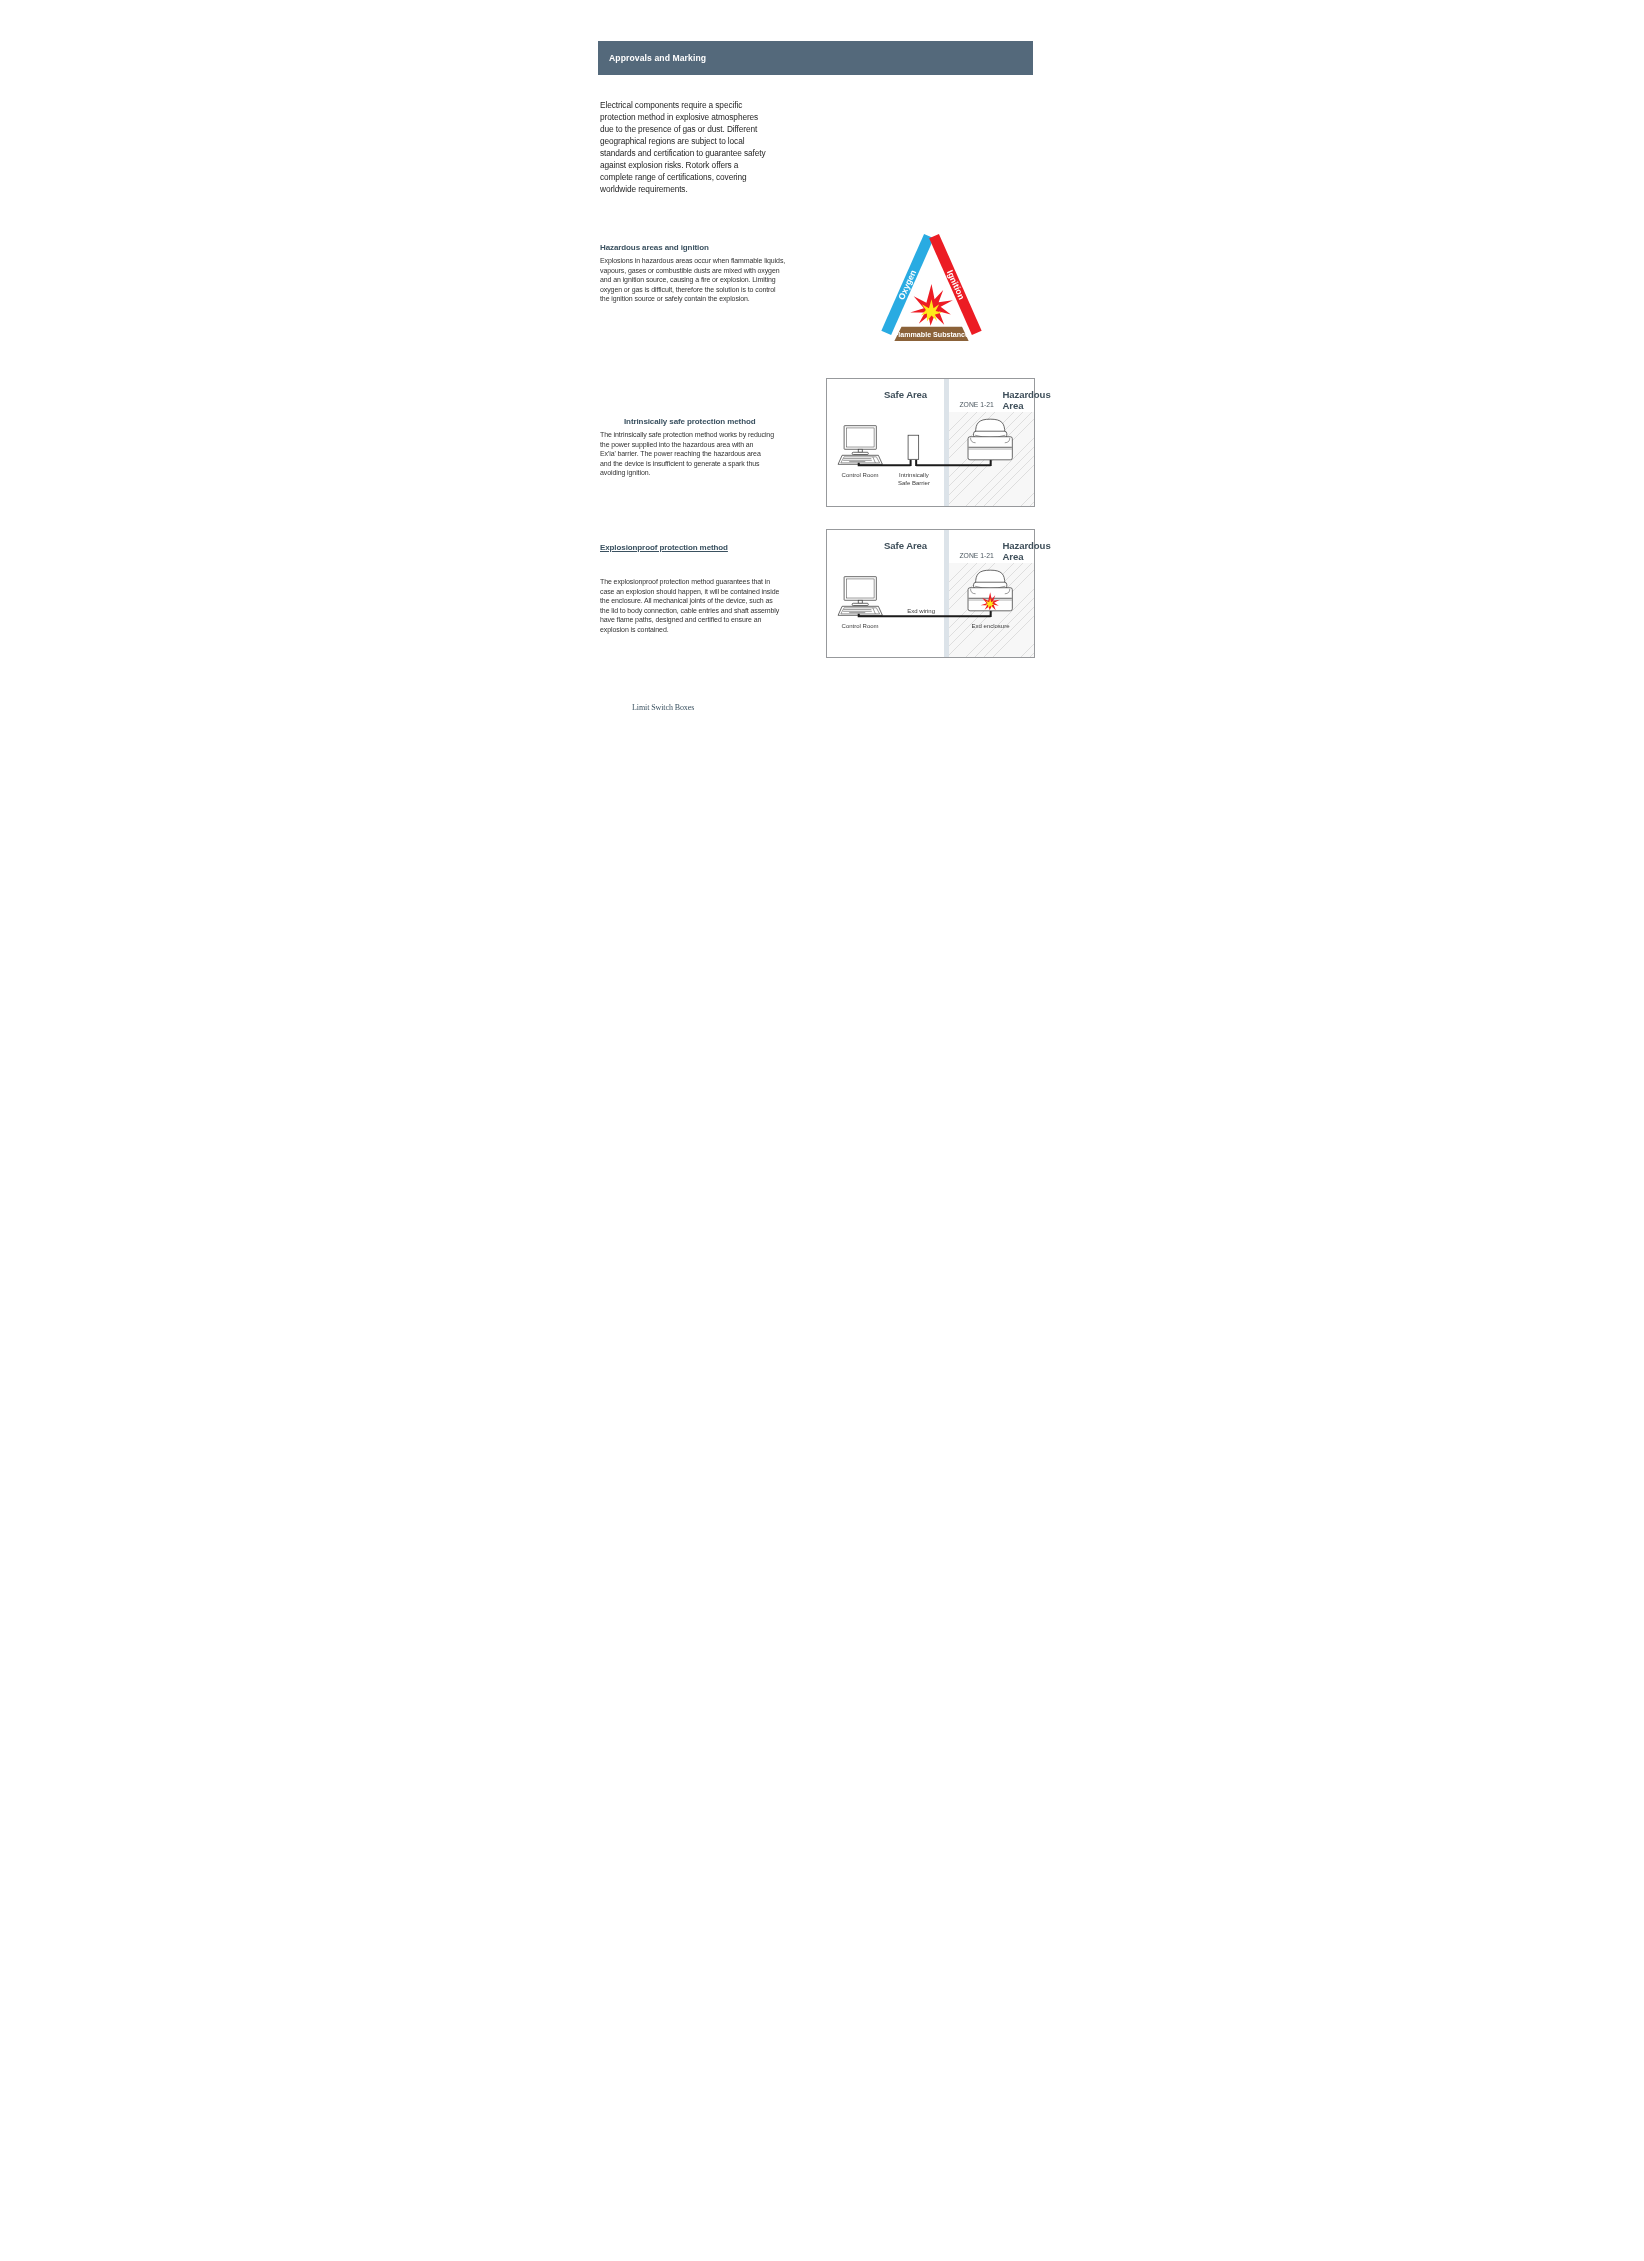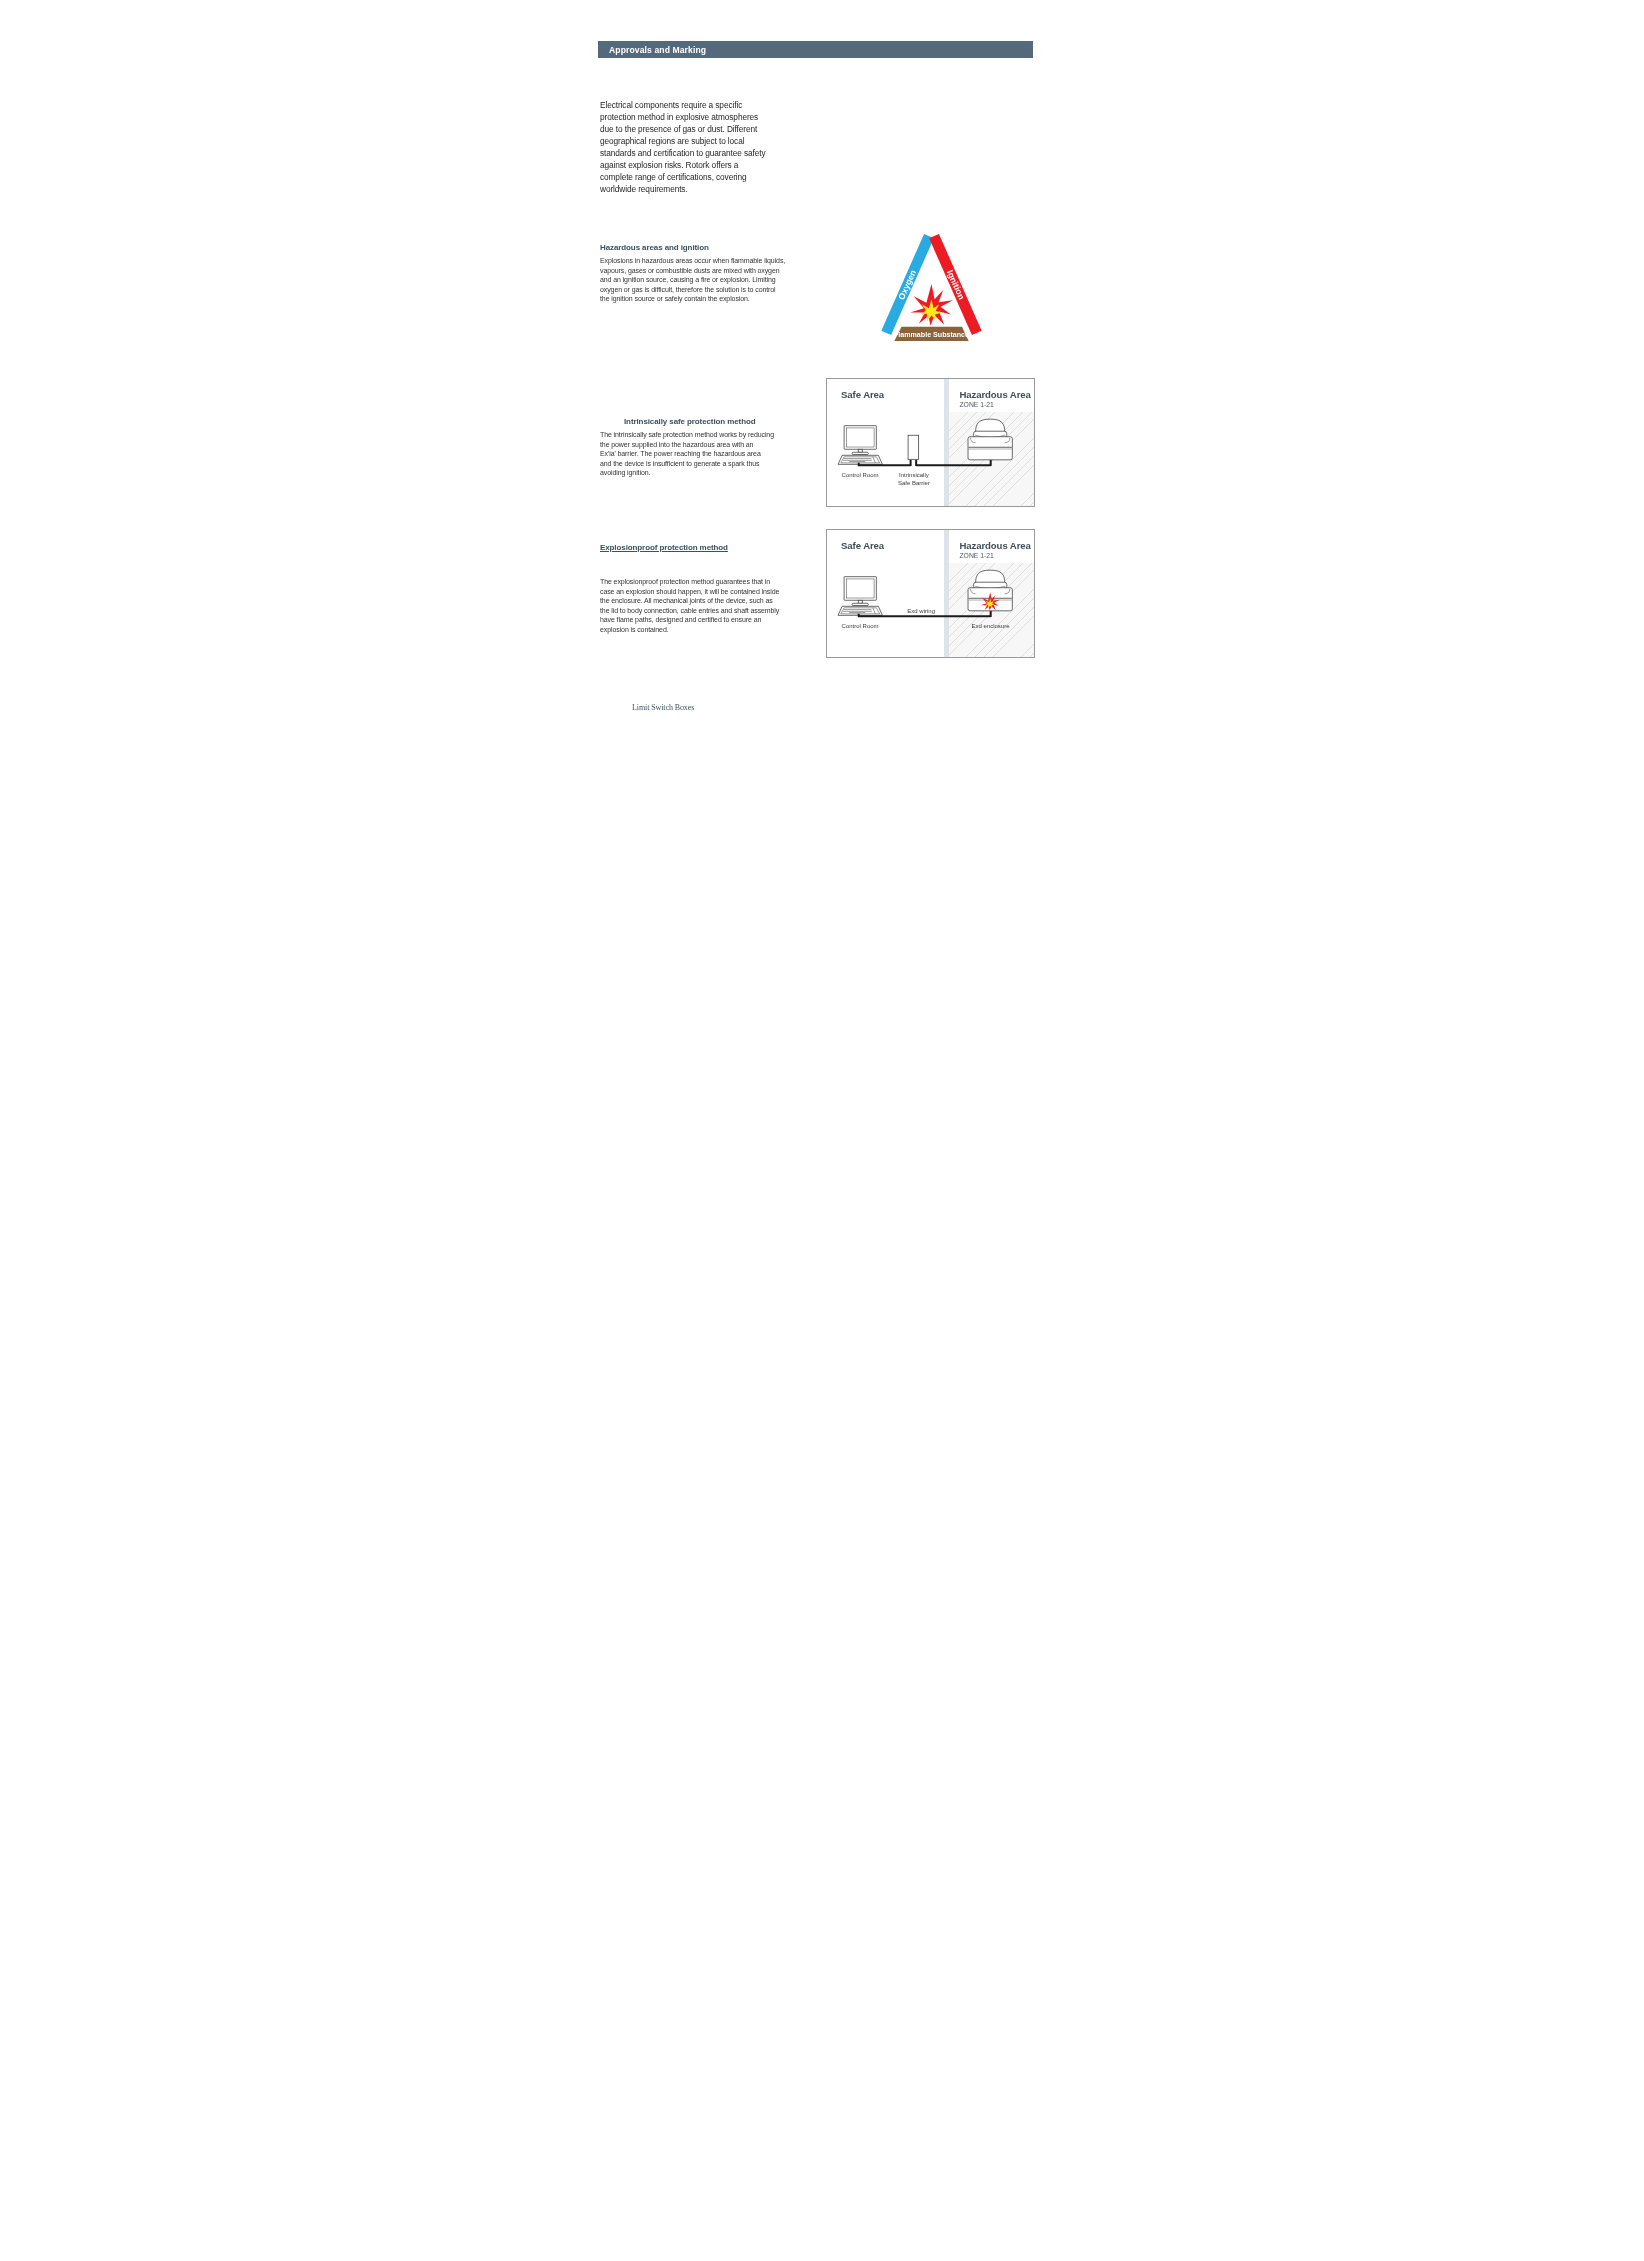--- a/index.html
+++ b/index.html
@@ -8,21 +8,21 @@
     width:548px;height:754px;
     margin:0 auto;
     background:#ffffff;
     font-family:"Liberation Sans", sans-serif;
     color:#2d2d2d;
     overflow:hidden;
   }
   .abs{position:absolute;}
   
   .header-bar{
-    left:50px;top:41px;width:435px;height:17px;
+    left:50px;top:41px;width:435px;height:34px;
     background:#54697b;
     display:flex;align-items:center;
   }
   .header-bar .title{
     color:#ffffff;font-size:8.6px;font-weight:bold;
     padding-left:11px;letter-spacing:0.1px;
   }
   
   .intro{
     left:52px;top:99px;width:217px;
@@ -60,21 +60,21 @@
   .divider{
     position:absolute;left:56.6%;top:0;bottom:0;width:2.1%;
     background:#dce3e9;
   }
   .hatch{
     position:absolute;left:58.7%;right:0;top:26%;bottom:0;
     background-color:#f7f7f7;
     background-image:repeating-linear-gradient(135deg,#dedede 0,#dedede 0.5px,transparent 0.5px,transparent 6.5px);
   }
   .area-head{
-    position:absolute;font-size:9.6px;font-weight:bold;color:#3f4f5a;letter-spacing:-0.1px;
+    position:absolute;font-size:9.6px;font-weight:bold;color:#3f4f5a;letter-spacing:-0.1px;margin-left:43px;
   }
   .safe-head{left:6.8%;top:7.5%;}
   .haz-head{left:64%;top:7.5%;}
   .zone-label{
     position:absolute;left:64%;top:17.5%;
     font-size:6.8px;color:#4c5860;
   }
   .diag-svg{position:absolute;left:0;top:0;width:100%;height:100%;}
   .diag-label{
     position:absolute;font-size:6px;color:#3b3b3b;text-align:center;line-height:1.3;

